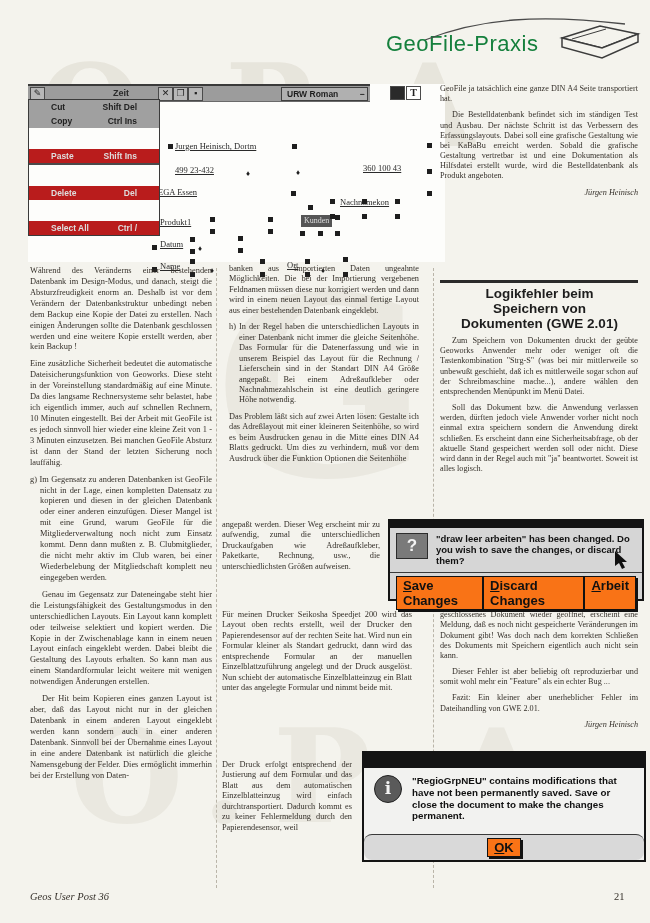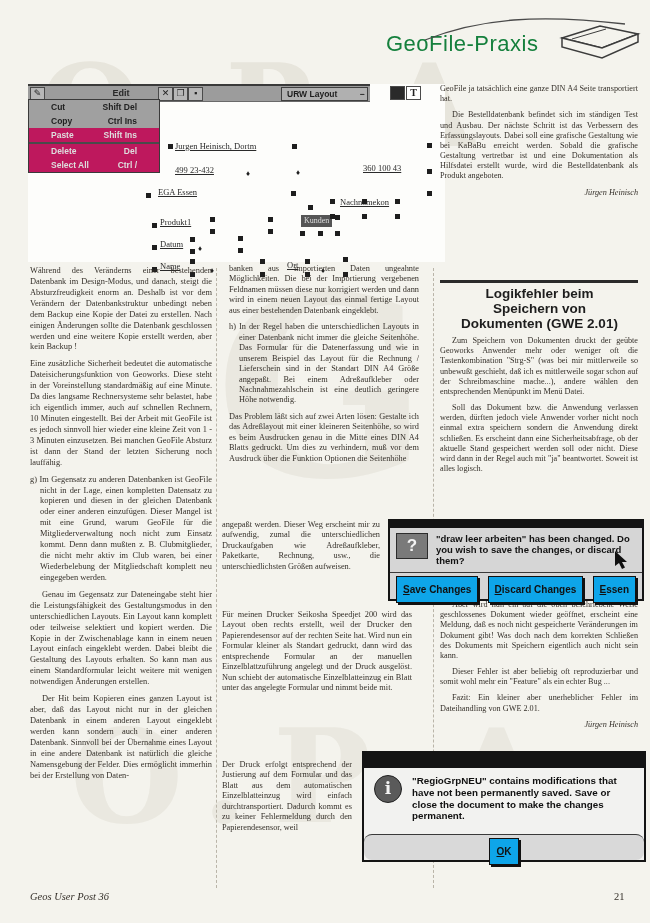--- a/index.html
+++ b/index.html
@@ -42,42 +42,42 @@
   .tile{position:absolute;top:1px;width:13px;height:12px;background:#b7b7b7;border:1px solid #4a4a4a;
         font-size:9px;line-height:11px;text-align:center;color:#222;font-family:"Liberation Sans",sans-serif;}
   .fontbox{position:absolute;left:253px;top:1px;width:80px;height:12px;background:#b0b0b0;border:1px solid #3f3f3f;
            font-family:"Liberation Sans",sans-serif;font-weight:bold;font-size:8.5px;line-height:12px;color:#1e1e1e;
            padding-left:5px;}
   .fontbox .mn{position:absolute;right:2px;top:0;}
   .menu{position:absolute;left:0;top:15px;width:130px;border:1px solid #3a3a3a;z-index:3;
         font-family:"Liberation Sans",sans-serif;font-weight:bold;font-size:8.5px;}
   .mrow{height:14px;line-height:14px;padding:0 22px;display:flex;justify-content:space-between;
         background:#a0a0a0;color:#222;}
-  .mrow.dark{background:#be185d;color:#dedede;}
+  .mrow.dark{background:#b91c1c;color:#dedede;margin-top:21px;}
   .msep{height:2px;background:#4a4a4a;}
   .mtitle{position:absolute;left:58px;top:1px;width:70px;height:13px;font-family:"Liberation Sans",sans-serif;
           font-weight:bold;font-size:9px;line-height:13px;color:#2a2a2a;text-align:center;}
   .doc{position:absolute;left:0;top:15px;right:0;bottom:0;}
   .dtx{position:absolute;font-size:8.5px;color:#2a2a2a;white-space:nowrap;text-decoration:underline;}
   .dsel{position:absolute;background:#555;color:#ddd;font-size:8px;line-height:12px;padding:0 3px;}
   #handles i{position:absolute;width:5px;height:5px;background:#1e1e1e;}
   #handles b{position:absolute;font-size:8px;color:#1e1e1e;font-weight:normal;}
 
   
   .dlg{position:absolute;z-index:4;border:2px solid #141414;font-family:"Liberation Sans",sans-serif;}
   .dlg .tbar{background:#141414;width:100%;}
   #dlg1{left:388px;top:519px;width:252px;height:78px;background:#d6d6d6;}
   #dlg1 .tbar{height:7px;}
   #dlg1 .bodyrow{display:flex;padding:5px 6px 3px 6px;}
   .qicon{width:30px;height:24px;background:#7a7a7a;border:1px solid #2c2c2c;color:#f3f3f3;
          font-weight:bold;font-size:17px;text-align:center;line-height:23px;margin-right:8px;flex:none;}
   #dlg1 .msg{font-weight:bold;font-size:9.5px;line-height:1.18;color:#111;}
   .btnrow{display:flex;justify-content:space-between;padding:3px 6px 0 6px;border-top:1.5px solid #3a3a3a;margin-top:2px;}
-  .btn{display:inline-block;background:#0ea5e9;border:1.5px solid #111;box-shadow:2px 2px 0 #111;
-       font-weight:bold;font-size:10px;padding:7px 6px;color:#111;}
+  .btn{display:inline-block;background:#f97316;border:1.5px solid #111;box-shadow:2px 2px 0 #111;
+       font-weight:bold;font-size:13px;padding:1px 6px;color:#111;}
   .btn::first-letter{text-decoration:underline;}
   .cursor{position:absolute;right:14px;top:30px;}
 
   #dlg2{left:362px;top:751px;width:280px;height:107px;background:#f2f2f0;}
   #dlg2 .tbar{height:15px;}
   #dlg2 .bodyrow{display:flex;padding:7px 8px 3px 10px;}
   .iicon{width:26px;height:26px;border-radius:50%;background:#5a5a5a;border:1px solid #222;color:#f2f2f2;
          font-family:"DejaVu Serif",serif;font-weight:bold;font-size:17px;text-align:center;line-height:25px;
          margin-right:10px;flex:none;}
   #dlg2 .msg{font-weight:bold;font-size:9.8px;line-height:1.2;color:#111;}
@@ -100,26 +100,26 @@
     <polygon points="142,28 182,38 218,24 218,32 182,48 142,37" fill="#f4f3ed" stroke="#3c3c3c" stroke-width="1.5"></polygon>
     <line x1="152" y1="29" x2="186" y2="19" stroke="#3c3c3c" stroke-width="1"></line>
   </svg>
 
   <div class="vsep" style="left:216px;"></div>
   <div class="vsep" style="left:433px;"></div>
 
   <div class="shot">
     <div class="mbar">
       <div class="tile" style="left:2px;">✎</div>
-      <div class="mtitle">Edit</div>
+      <div class="mtitle">Zeit</div>
       <div class="tile" style="left:130px;">✕</div>
       <div class="tile" style="left:145px;">❐</div>
       <div class="tile" style="left:160px;">▪</div>
       <div class="fontbox">
-        <span>URW Layout</span>
+        <span>URW Roman</span>
         <span class="mn">−</span>
       </div>
     </div>
     <div class="tile" style="left:362px;top:2px;background:#2a2a2a;"></div>
     <div class="tile" style="left:378px;top:2px;background:#fff;font-family:'Liberation Serif',serif;font-weight:bold;font-size:10px;">T</div>
 
     <div class="menu">
       <div class="mrow">
         <span>Cut</span>
         <span>Shift Del</span>
@@ -244,21 +244,21 @@
 
   <div class="dlg" id="dlg1">
     <div class="tbar"></div>
     <div class="bodyrow">
       <div class="qicon">?</div>
       <div class="msg">"draw leer arbeiten" has been changed. Do you wish to save the changes, or discard them?</div>
     </div>
     <div class="btnrow">
       <span class="btn">Save Changes</span>
       <span class="btn">Discard Changes</span>
-      <span class="btn">Essen</span>
+      <span class="btn">Arbeit</span>
     </div>
     <svg class="cursor" width="13" height="19" viewBox="0 0 13 19">
       <polygon points="0,0 0,15 4,12 7,18 10,16.5 7,11 12,11" fill="#101010"></polygon>
     </svg>
   </div>
 
   <div class="dlg" id="dlg2">
     <div class="tbar"></div>
     <div class="bodyrow">
       <div class="iicon">i</div>

